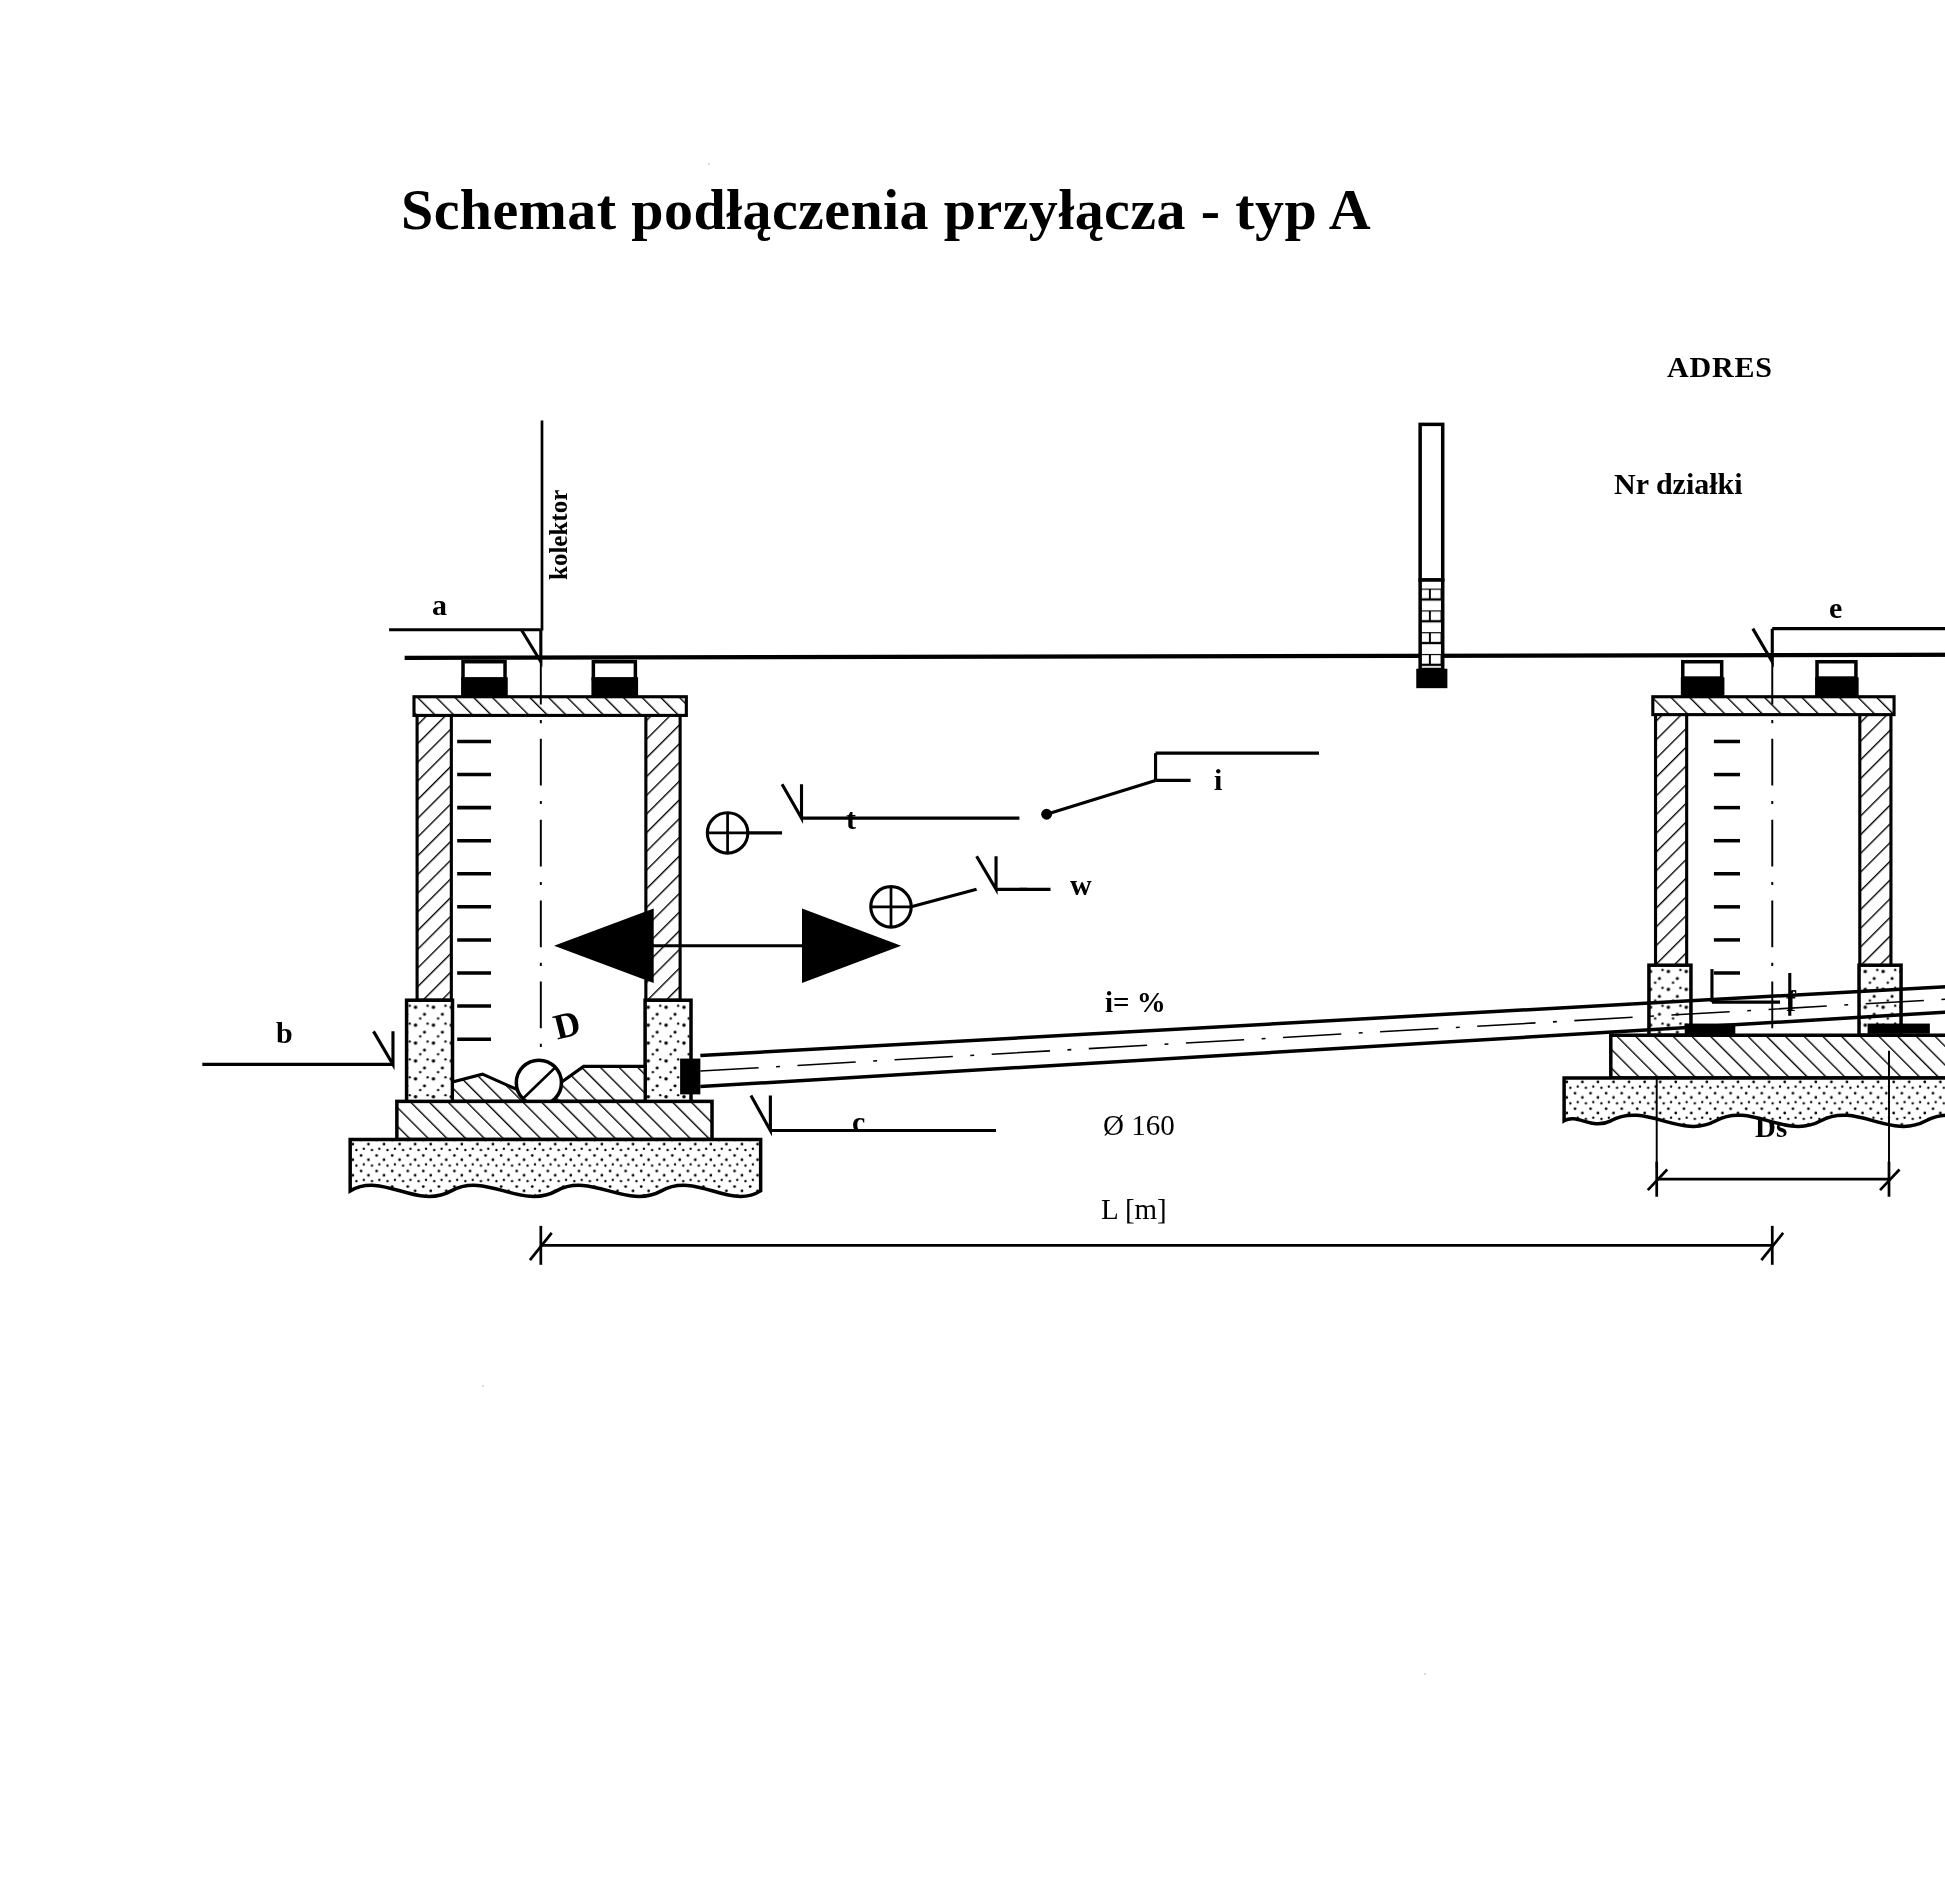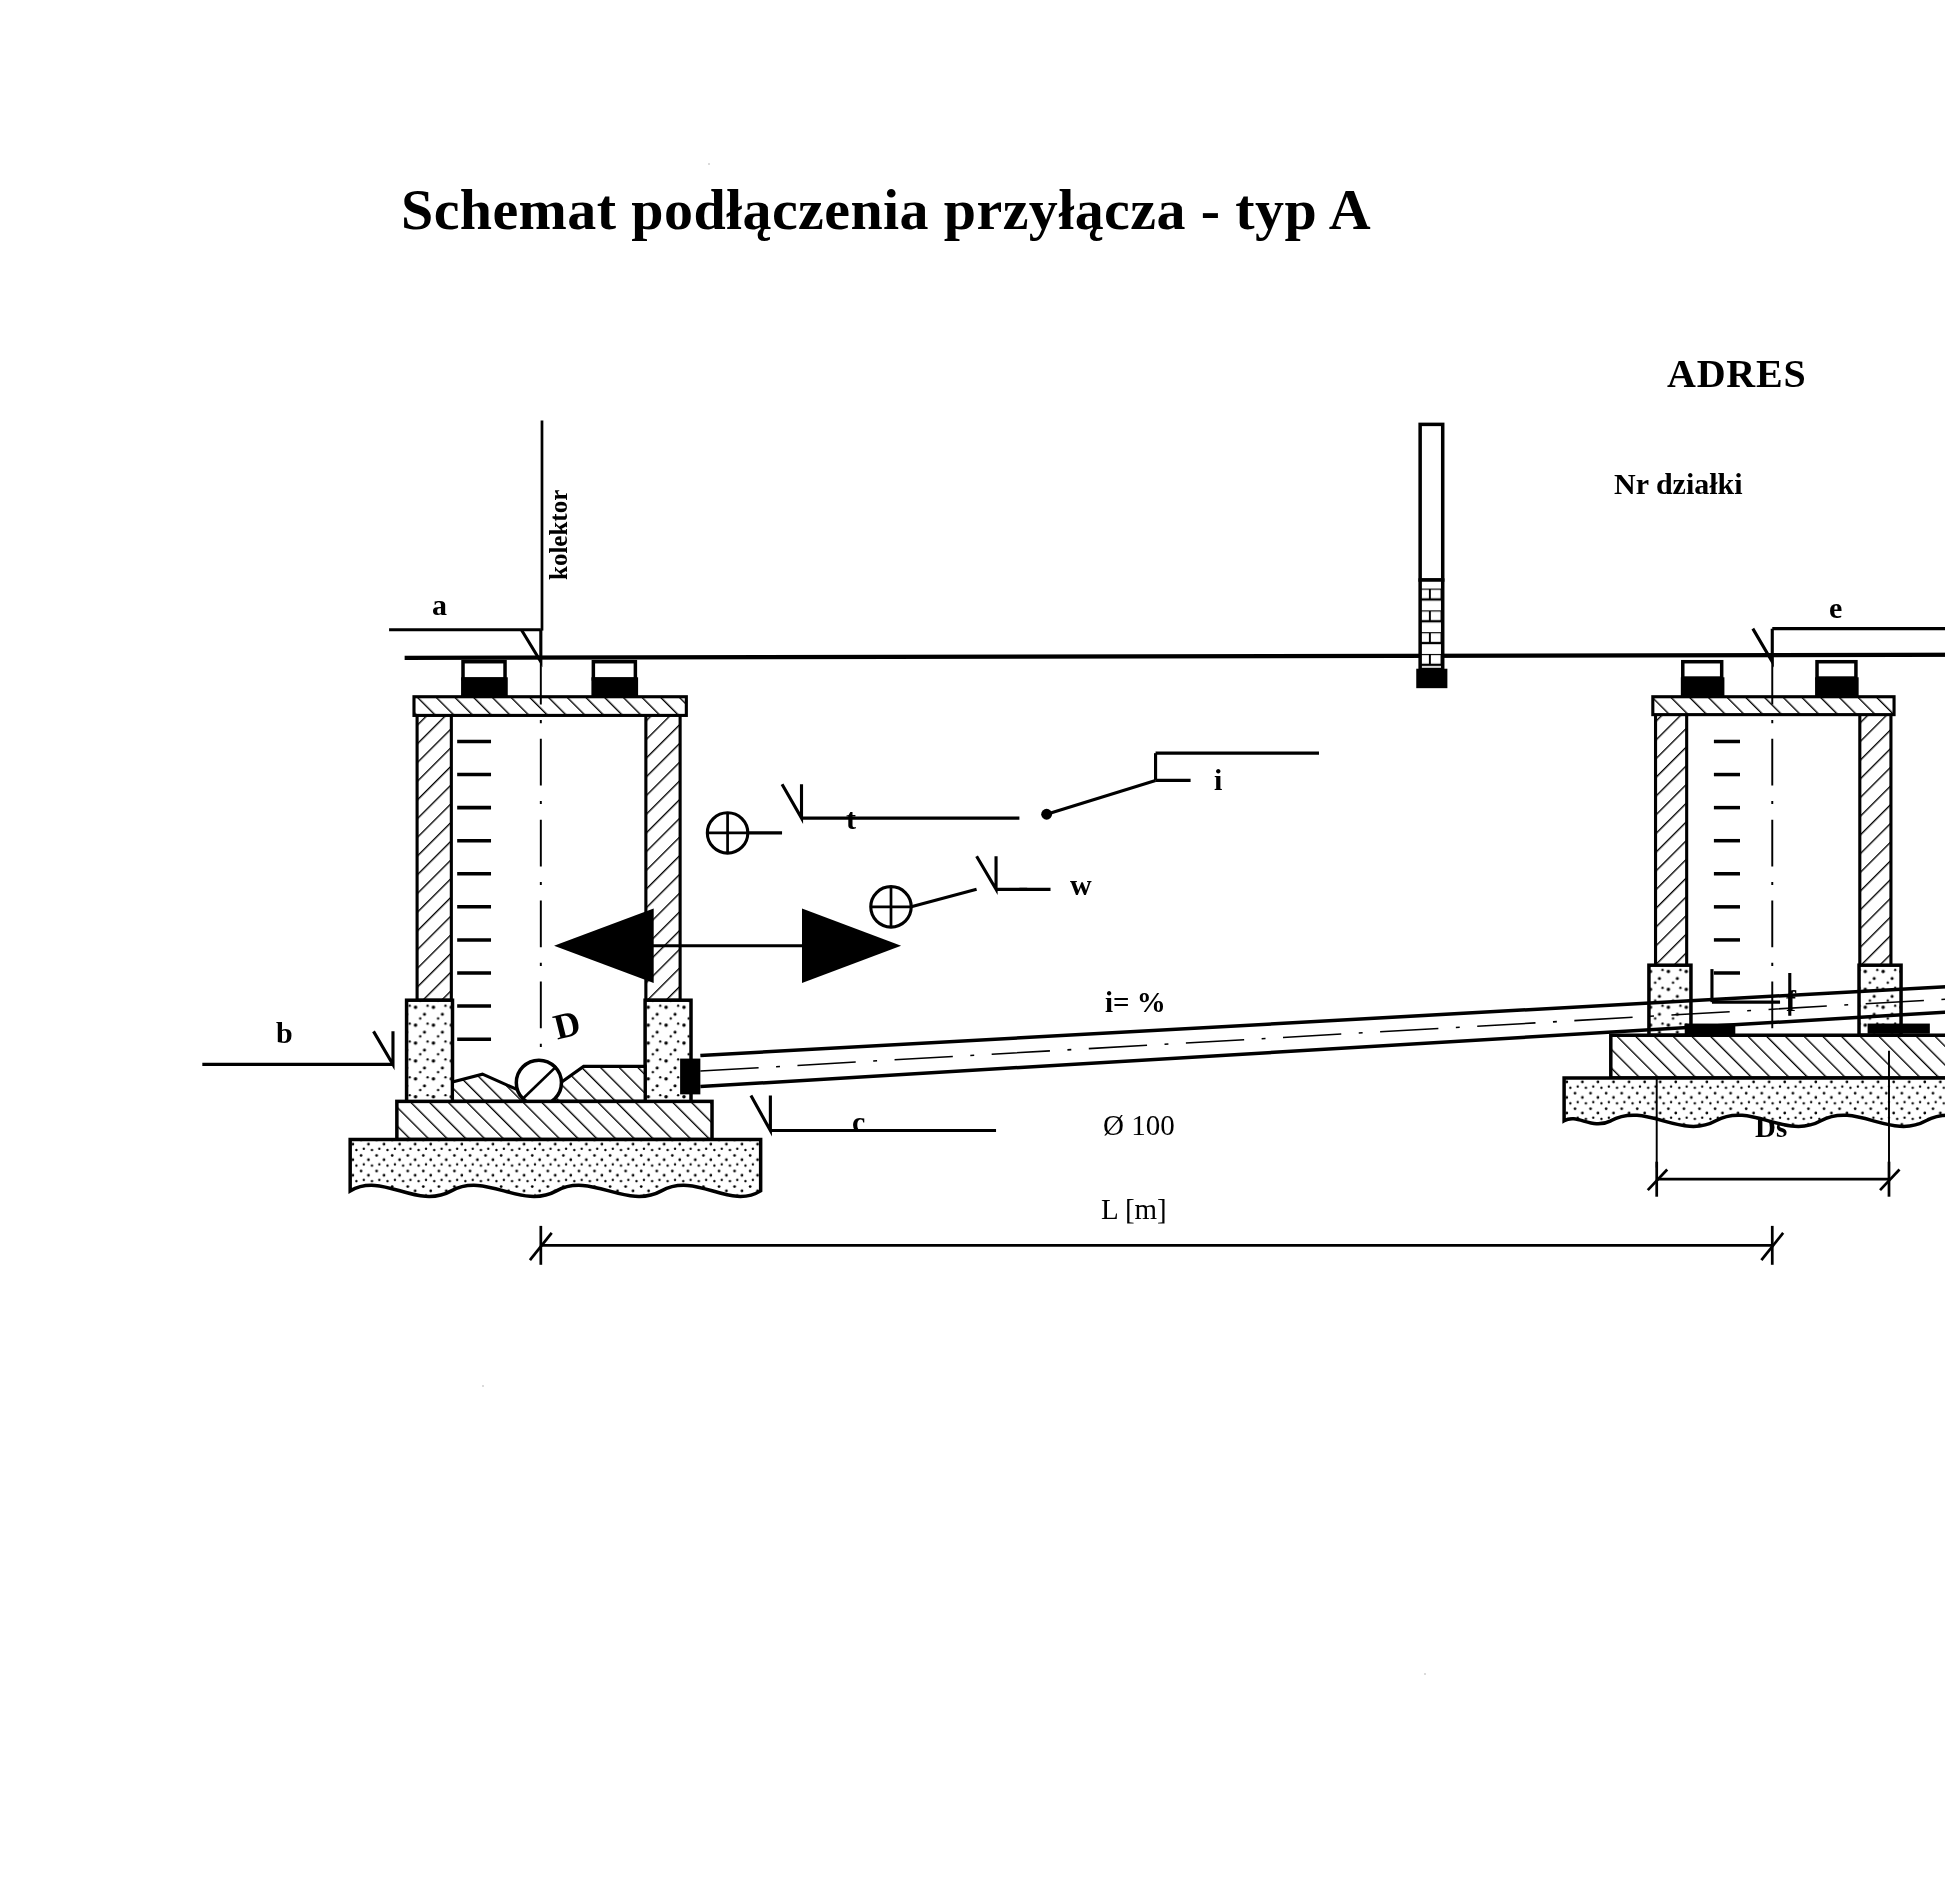--- a/index.html
+++ b/index.html
@@ -29,21 +29,21 @@
   }
   .title {
     font-family: "Liberation Serif", serif;
     font-weight: bold;
     font-size: 58px;
     letter-spacing: 0.4px;
   }
   .addr {
     font-family: "Liberation Serif", serif;
     font-weight: bold;
-    font-size: 40px;
+    font-size: 30px;
     letter-spacing: 0.8px;
   }
   .plot {
     font-family: "Liberation Serif", serif;
     font-weight: bold;
     font-size: 30px;
   }
   .lbl {
     font-family: "Liberation Serif", serif;
     font-weight: bold;
@@ -107,21 +107,21 @@
   <div class="t lbl" style="left:1070px; top:868px;">w</div>
 
   <div class="t lbl" style="left:1214px; top:763px;">i</div>
 
   <div class="t lbl" style="left:554px; top:1004px; transform: rotate(-14deg); font-size:36px;">D</div>
 
   <div class="t dim-b" style="left:1755px; top:1111px;">Ds</div>
 
   <div class="t dim-b" style="left:1105px; top:986px;">i= %</div>
 
-  <div class="t dim" style="left:1103px; top:1109px;">Ø 100</div>
+  <div class="t dim" style="left:1103px; top:1109px;">Ø 160</div>
 
   <div class="t dim" style="left:1101px; top:1193px;">L [m]</div>
 
   <svg id="art" viewBox="0 0 6045 4869">
     <defs>
       <pattern id="hatch45" width="34" height="34" patternUnits="userSpaceOnUse" patternTransform="rotate(45)">
         <rect width="34" height="34" fill="#ffffff"></rect>
         <line x1="0" y1="0" x2="0" y2="34" stroke="#000" stroke-width="7"></line>
       </pattern>
       <pattern id="hatch135" width="34" height="34" patternUnits="userSpaceOnUse" patternTransform="rotate(-45)">

